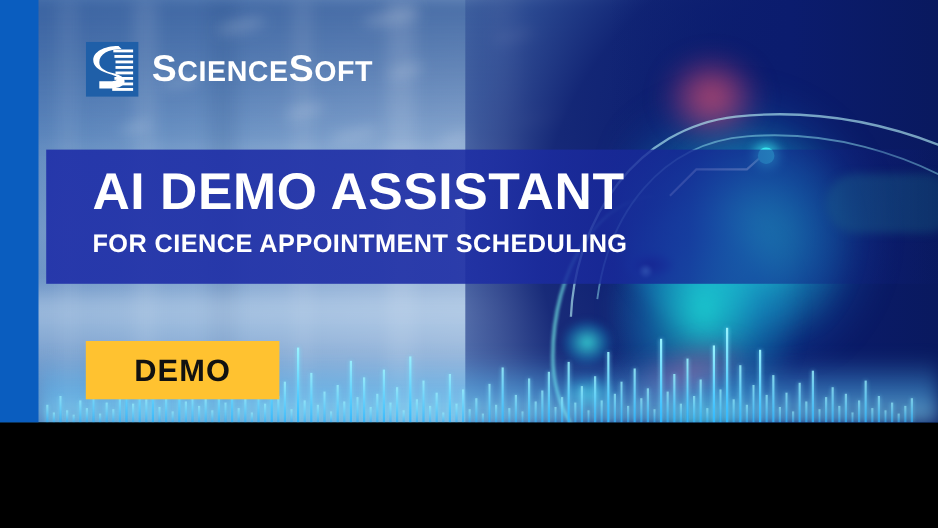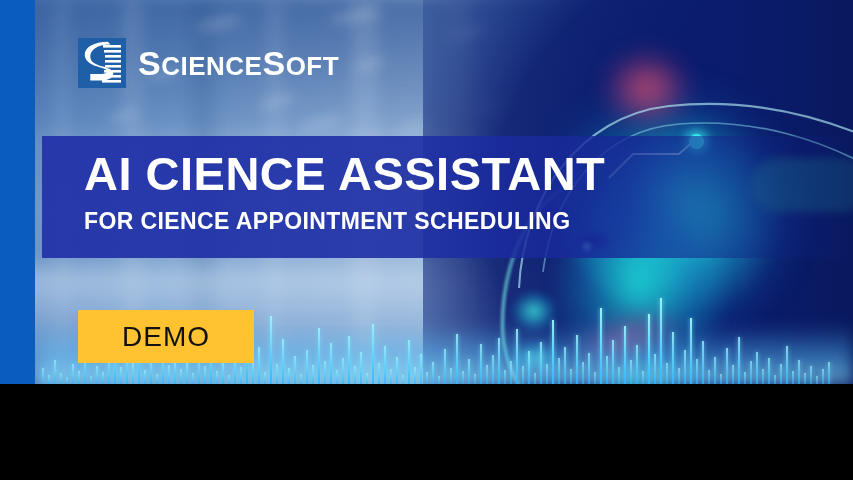--- a/index.html
+++ b/index.html
@@ -102,21 +102,21 @@
   .banner{position:absolute;left:42px;top:136px;right:0;height:122px;
     background:linear-gradient(90deg, rgba(32,48,168,.92) 0%, rgba(30,46,165,.90) 45%, rgba(22,38,150,.78) 72%, rgba(16,32,128,.35) 90%, rgba(14,30,115,.05) 100%);}
   .title{position:absolute;left:84px;top:150px;color:#fff;font-size:47px;font-weight:700;
     letter-spacing:.5px;line-height:1;white-space:nowrap;}
   .subtitle{position:absolute;left:84px;top:210px;color:#fff;font-size:23px;font-weight:700;
     letter-spacing:.4px;line-height:1;white-space:nowrap;}
 
   
   .demo-btn{position:absolute;left:78px;top:310px;width:176px;height:53px;
     background:#ffc230;display:flex;align-items:center;justify-content:center;
-    color:#111111;font-size:28px;font-weight:400;letter-spacing:1px;cursor:pointer;border:0;}
+    color:#111111;font-size:28px;font-weight:700;letter-spacing:1px;cursor:pointer;border:0;}
 </style>
 </head>
 <body>
 
 <div class="stage">
 
   <div class="bg-photo"></div>
   <div class="bg-topdark"></div>
   <div class="bg-streaks"></div>
   <div class="bg-counter"></div>
@@ -313,18 +313,18 @@
           <rect x="24" y="42" width="19" height="2.6"></rect>
         </g>
       </svg>
     </div>
     <div class="logo-text">
       <span class="sc">S</span><span class="sm">CIENCE</span><span class="sc">S</span><span class="sm">OFT</span>
     </div>
   </div>
 
   <div class="banner"></div>
-  <div class="title">AI CIENCE ASSISTANT</div>
+  <div class="title">AI DEMO ASSISTANT</div>
   <div class="subtitle">FOR CIENCE APPOINTMENT SCHEDULING</div>
 
   <div class="demo-btn">DEMO</div>
 
 </div>
 
 </body></html>

